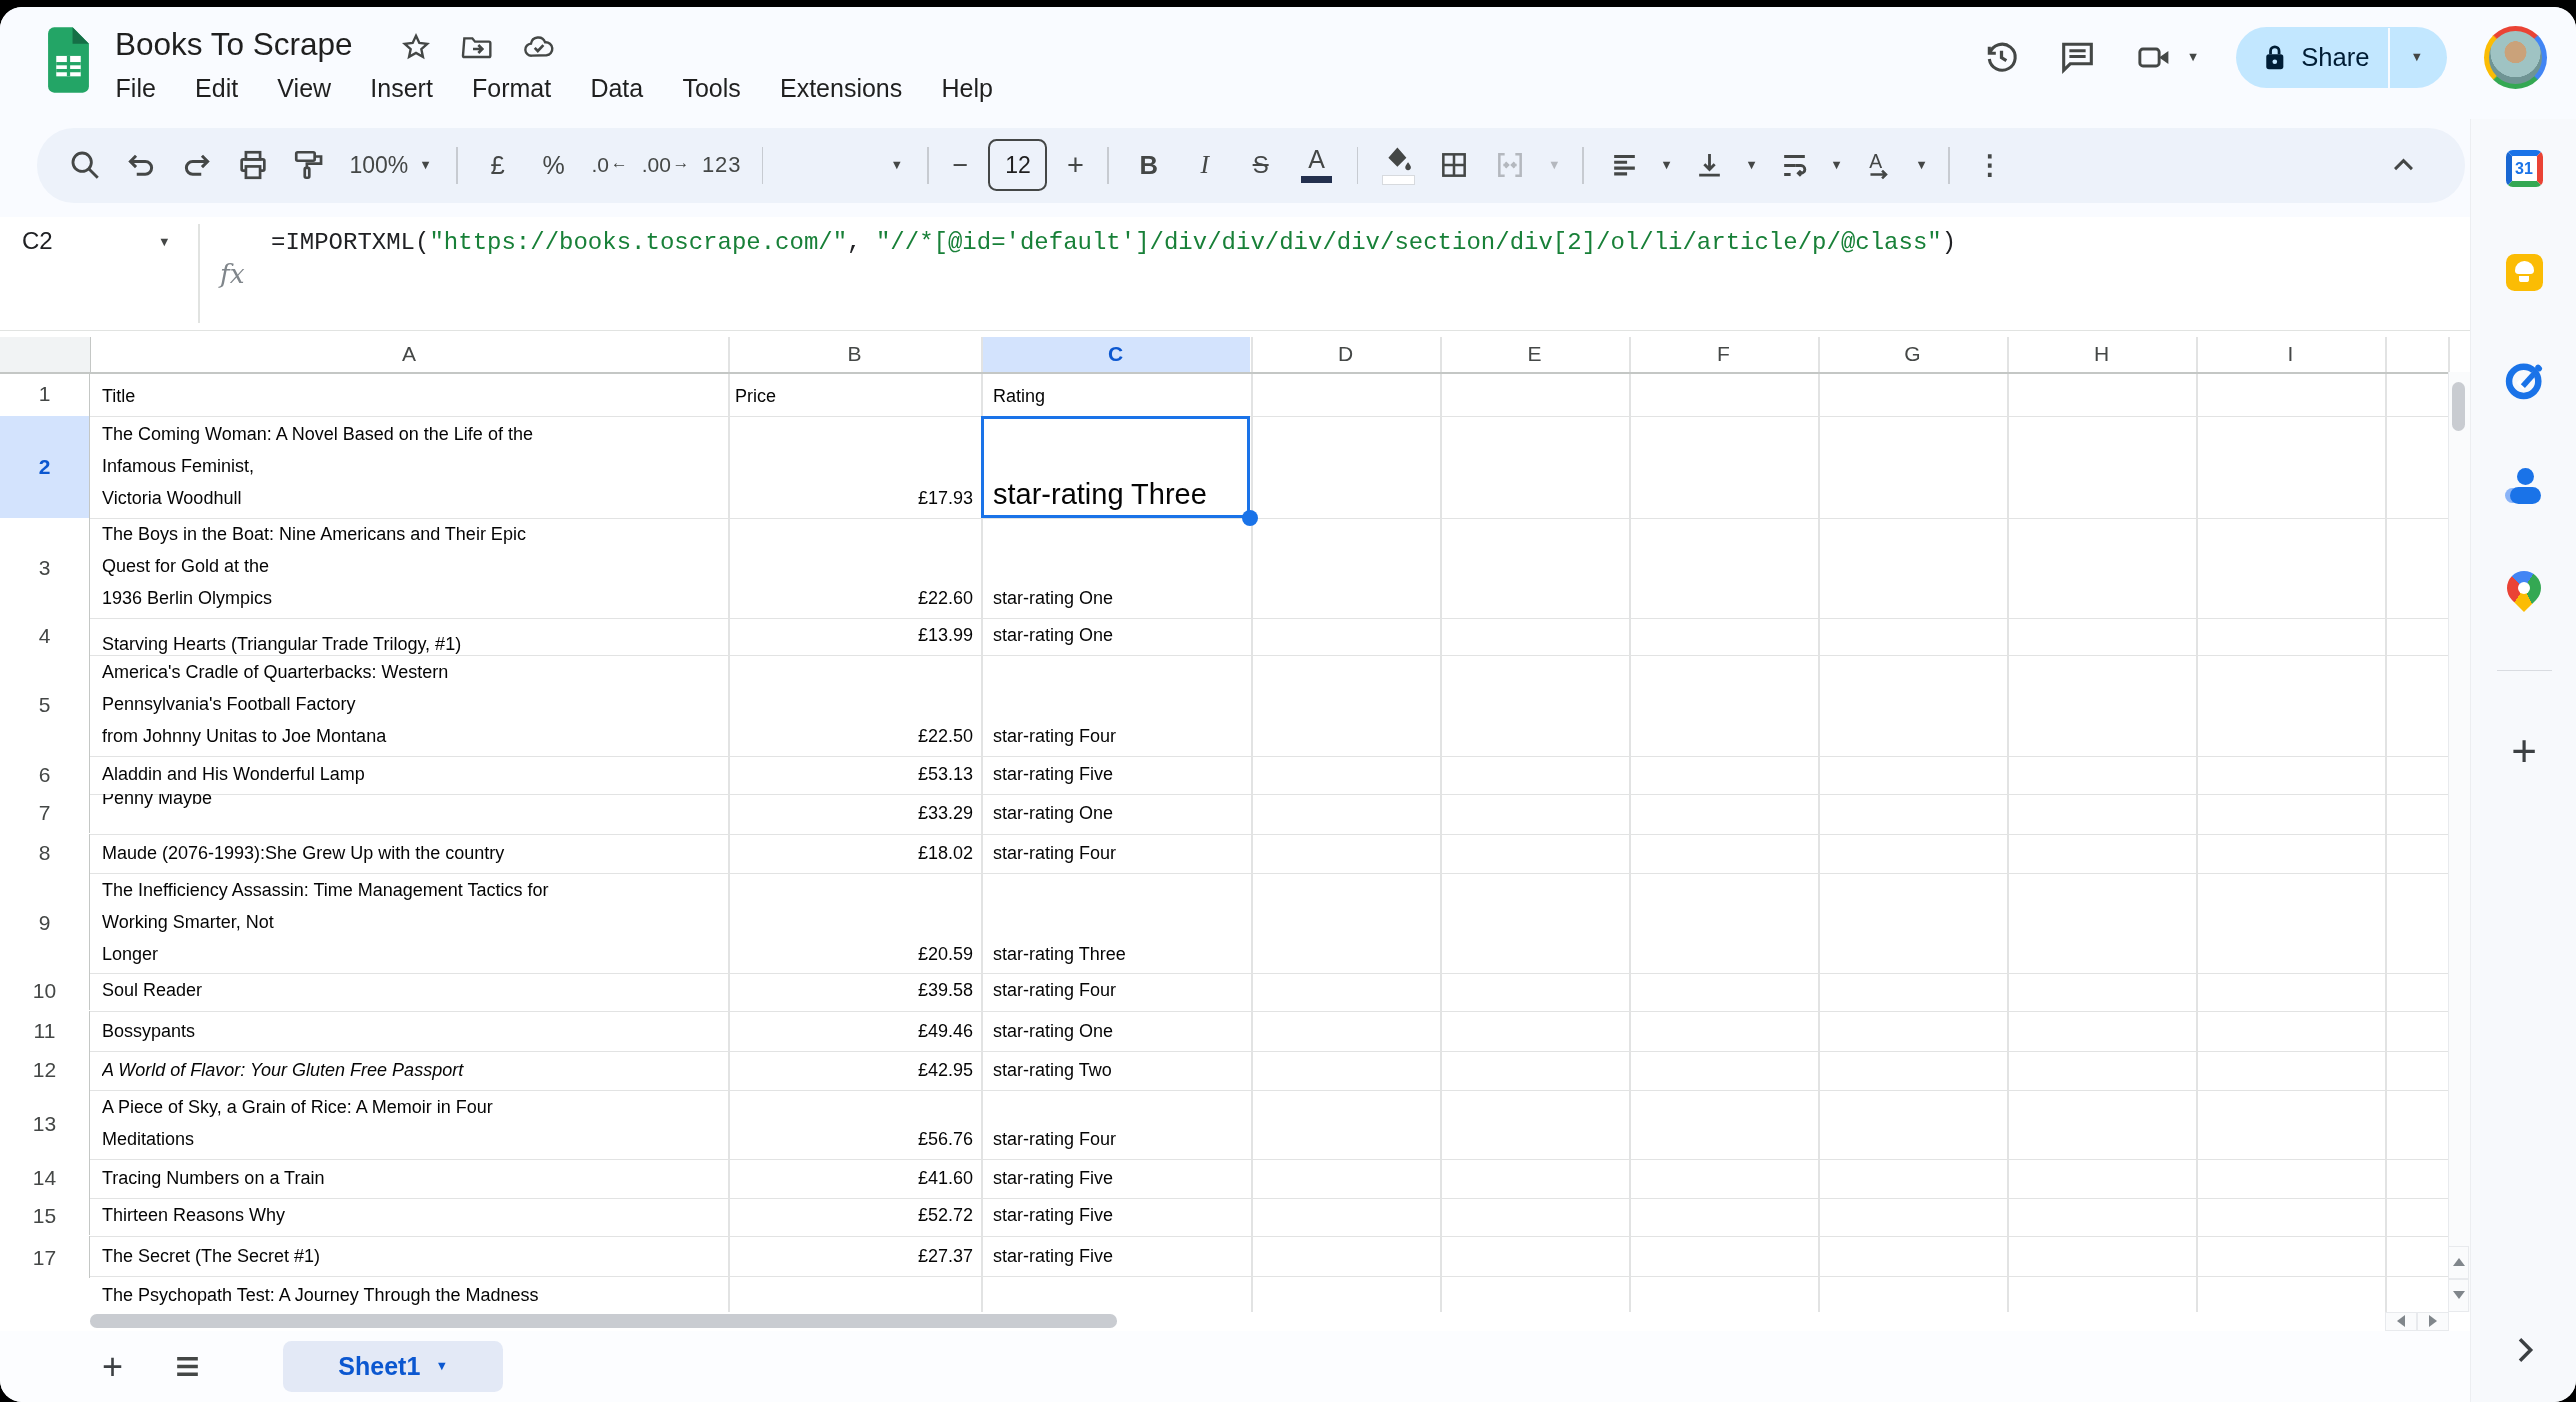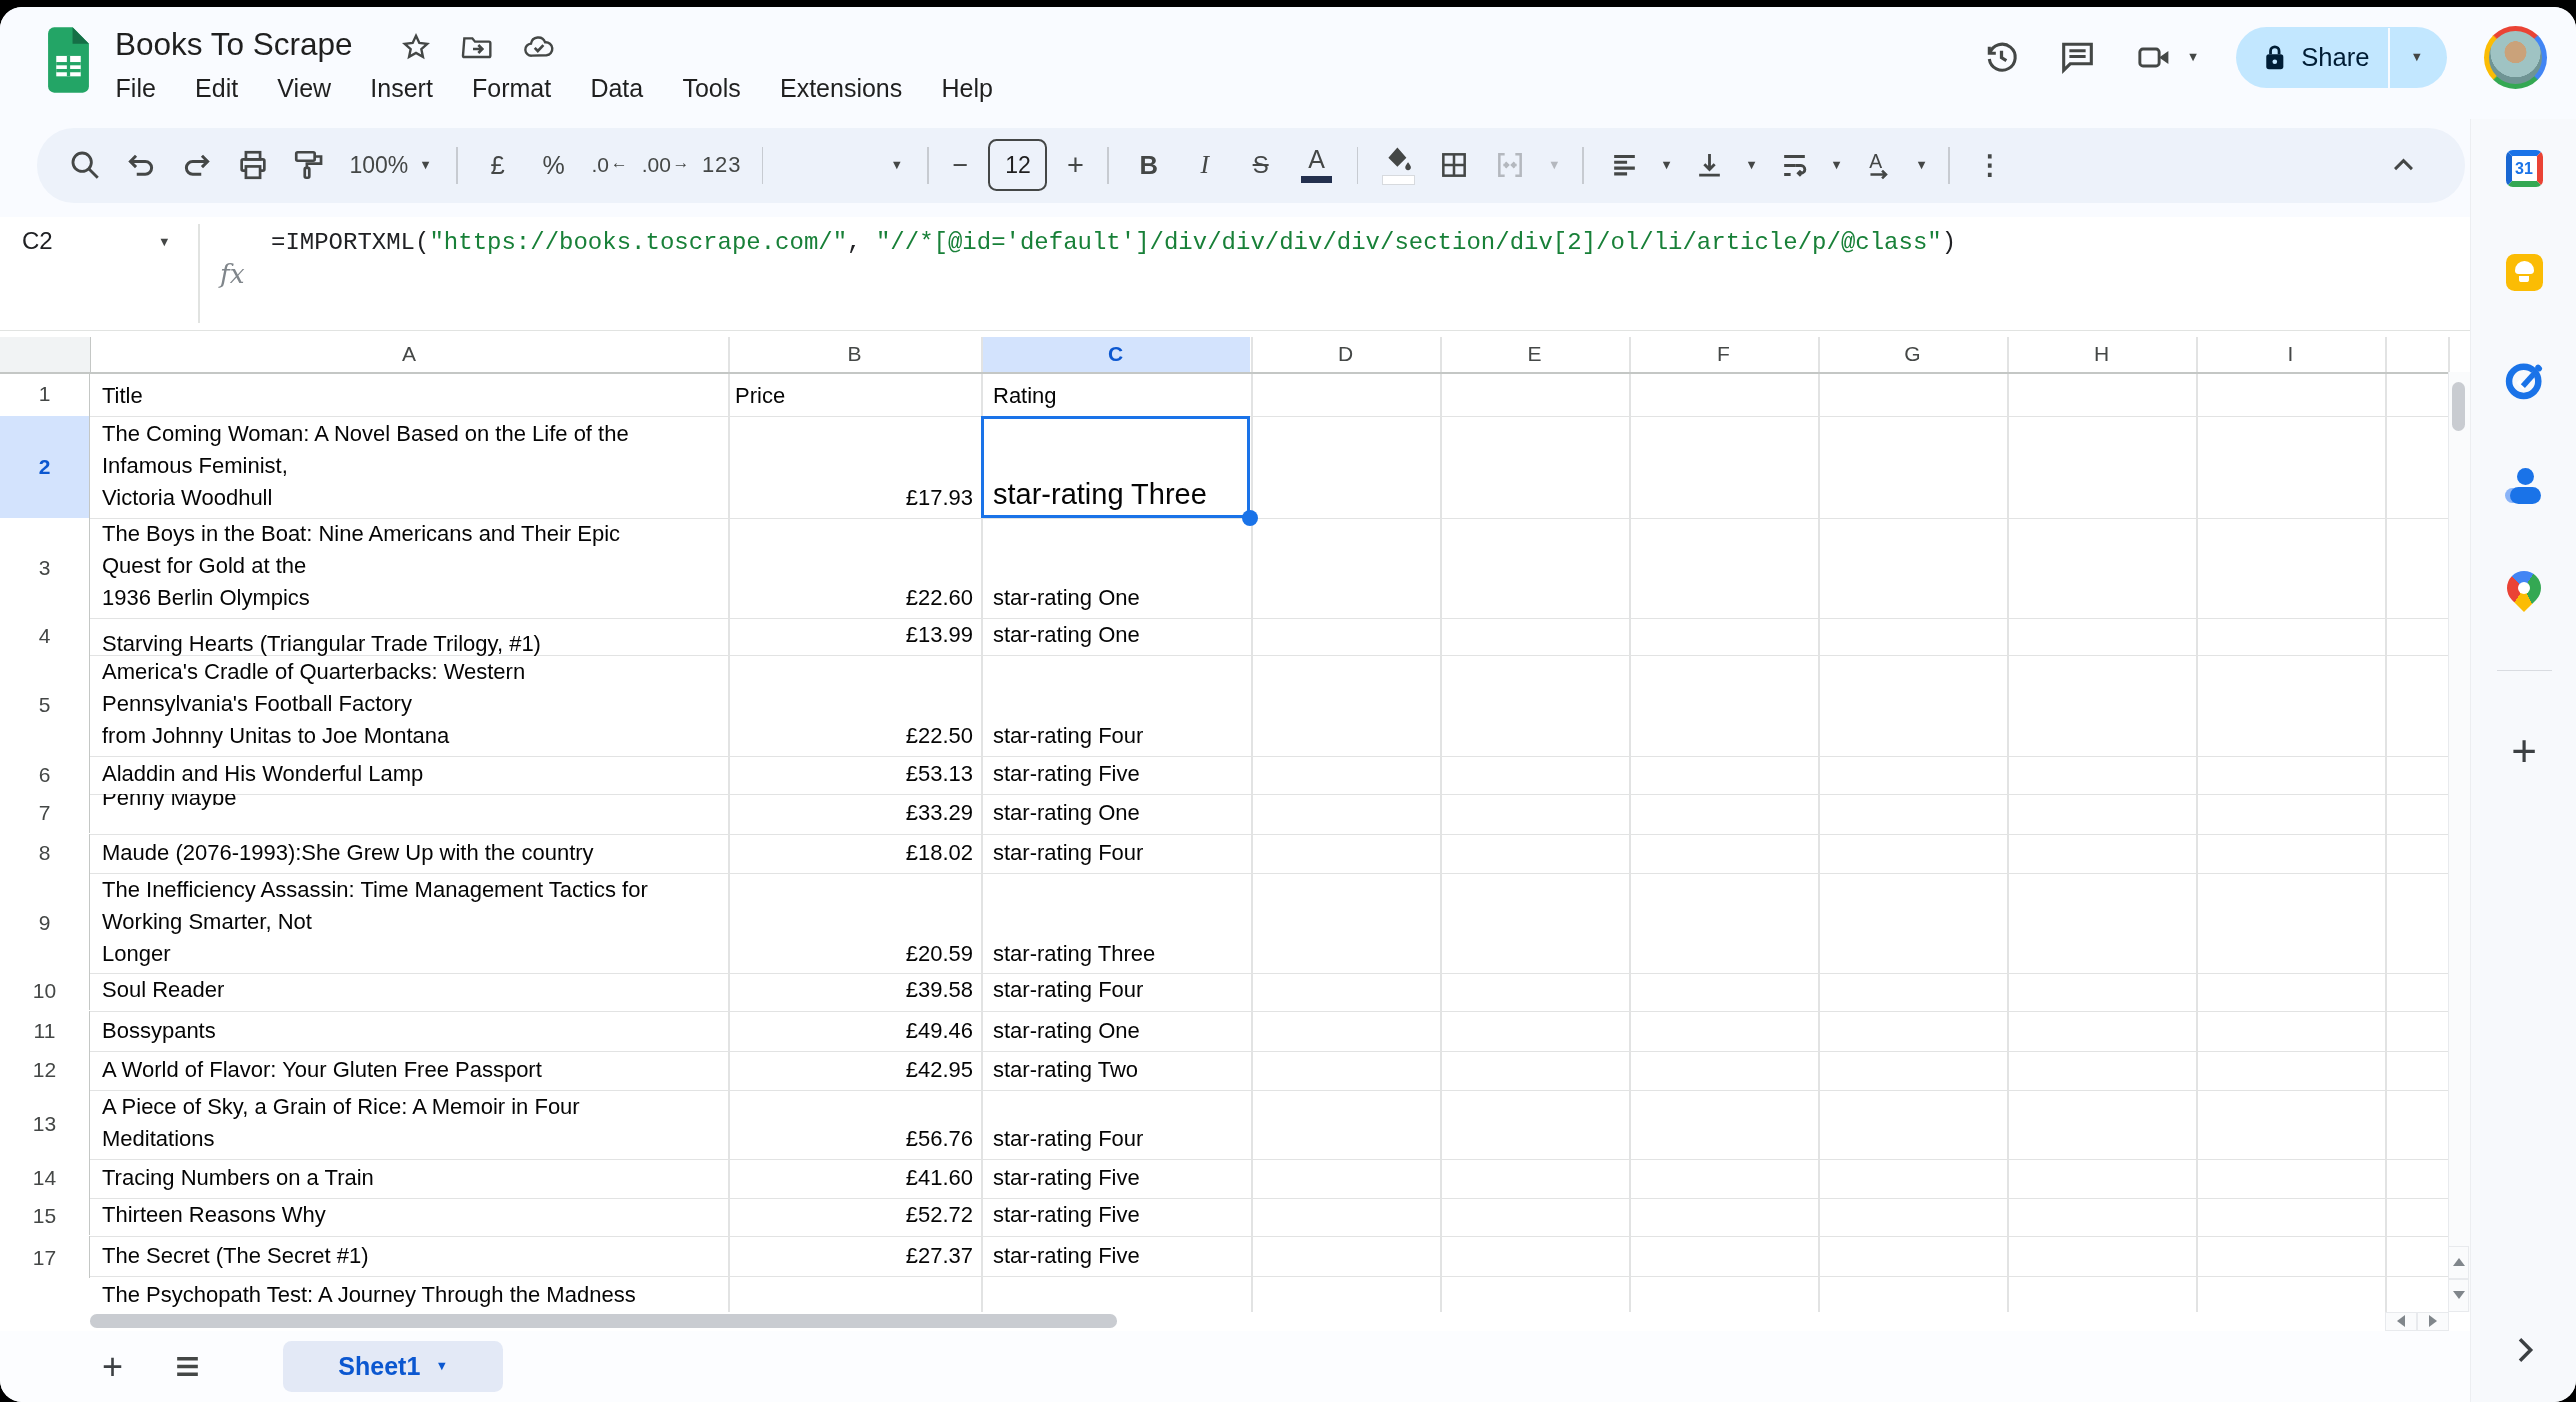--- a/index.html
+++ b/index.html
@@ -53,21 +53,21 @@
   
   .grid-area{position:absolute;left:0;top:330px;width:2470px;height:975px;background:#fff;overflow:hidden}
   .hl{position:absolute;background:#e2e3e3;height:1.7px}
   .vl{position:absolute;background:#e2e3e3;width:1.7px}
   .colhead{position:absolute;top:0;height:35px;display:flex;align-items:center;justify-content:center;font-size:21px;color:#444746;background:#fff}
   .colhead.sel{background:#d3e3fd;color:#0b57d0;font-weight:700}
   .cornerbox{position:absolute;left:0;top:0;width:90px;height:35px;background:#f1f3f4;border-right:1.7px solid #c4c7c5;border-bottom:2.6px solid #c4c7c5}
   .headrule{position:absolute;left:0;top:35px;width:2448px;height:2.6px;background:#c4c7c5}
   .gutter{position:absolute;left:0;width:90px;display:flex;align-items:center;justify-content:center;font-size:21px;color:#444746;background:#fff;border-right:1.7px solid #c4c7c5}
   .gutter.sel{background:#d3e3fd;color:#0b57d0;font-weight:700}
-  .cell{position:absolute;font-size:22px;color:#050505;line-height:32px;white-space:nowrap;overflow:hidden}
+  .cell{position:absolute;font-size:18px;color:#050505;line-height:32px;white-space:nowrap;overflow:hidden}
   .cell.right{text-align:right}
   .selbox{position:absolute;border:3.4px solid #1a73e8;box-sizing:border-box;background:transparent}
   .fillhandle{position:absolute;width:16px;height:16px;border-radius:50%;background:#1a73e8}
   .bigcell{font-size:29px;line-height:34px}
 
   
   .hscroll{position:absolute;left:0;top:1305px;width:2470px;height:19px;background:#fff}
   .hthumb{position:absolute;left:90px;top:2.6px;width:1027px;height:13.6px;border-radius:6.8px;background:#c9ccd1}
   .scrollbtn{position:absolute;background:#fafbfc;border:1.7px solid #e8eaed;display:flex;align-items:center;justify-content:center;box-sizing:border-box}
   .tri{width:0;height:0;border-style:solid}
@@ -433,21 +433,21 @@
       <div class="cell" style="left: 102px; width: 619px; top: 636px; height: 37px; display: flex; flex-direction: column; justify-content: flex-end; padding-bottom: 4.3px; box-sizing: border-box; position: absolute;">
         <div>Soul Reader</div>
       </div>
       <div class="cell right" style="left: 735px; width: 238px; top: 636px; height: 37px; display: flex; align-items: flex-end; justify-content: flex-end; padding-bottom: 4.3px; box-sizing: border-box; position: absolute;">£39.58</div>
       <div class="cell" style="left: 993px; width: 252px; top: 636px; height: 37px; display: flex; align-items: flex-end; padding-bottom: 4.3px; box-sizing: border-box; position: absolute;">star-rating Four</div>
       <div class="cell" style="left: 102px; width: 619px; top: 674px; height: 40px; display: flex; flex-direction: column; justify-content: flex-end; padding-bottom: 4.3px; box-sizing: border-box; position: absolute;">
         <div>Bossypants</div>
       </div>
       <div class="cell right" style="left: 735px; width: 238px; top: 674px; height: 40px; display: flex; align-items: flex-end; justify-content: flex-end; padding-bottom: 4.3px; box-sizing: border-box; position: absolute;">£49.46</div>
       <div class="cell" style="left: 993px; width: 252px; top: 674px; height: 40px; display: flex; align-items: flex-end; padding-bottom: 4.3px; box-sizing: border-box; position: absolute;">star-rating One</div>
-      <div class="cell" style="left: 102px; width: 619px; top: 714px; height: 39px; display: flex; flex-direction: column; justify-content: flex-end; padding-bottom: 4.3px; box-sizing: border-box; position: absolute;">
+      <div class="cell" style="left: 102px; width: 619px; top: 714px; height: 39px; display: flex; flex-direction: column; justify-content: flex-end; padding-bottom: 4.3px; box-sizing: border-box; position: absolute; font-style: italic;">
         <div>A World of Flavor: Your Gluten Free Passport</div>
       </div>
       <div class="cell right" style="left: 735px; width: 238px; top: 714px; height: 39px; display: flex; align-items: flex-end; justify-content: flex-end; padding-bottom: 4.3px; box-sizing: border-box; position: absolute;">£42.95</div>
       <div class="cell" style="left: 993px; width: 252px; top: 714px; height: 39px; display: flex; align-items: flex-end; padding-bottom: 4.3px; box-sizing: border-box; position: absolute;">star-rating Two</div>
       <div class="cell" style="left: 102px; width: 619px; top: 753px; height: 69px; display: flex; flex-direction: column; justify-content: flex-end; padding-bottom: 4.3px; box-sizing: border-box; position: absolute;">
         <div>A Piece of Sky, a Grain of Rice: A Memoir in Four</div>
         <div>Meditations</div>
       </div>
       <div class="cell right" style="left: 735px; width: 238px; top: 753px; height: 69px; display: flex; align-items: flex-end; justify-content: flex-end; padding-bottom: 4.3px; box-sizing: border-box; position: absolute;">£56.76</div>
       <div class="cell" style="left: 993px; width: 252px; top: 753px; height: 69px; display: flex; align-items: flex-end; padding-bottom: 4.3px; box-sizing: border-box; position: absolute;">star-rating Four</div>

